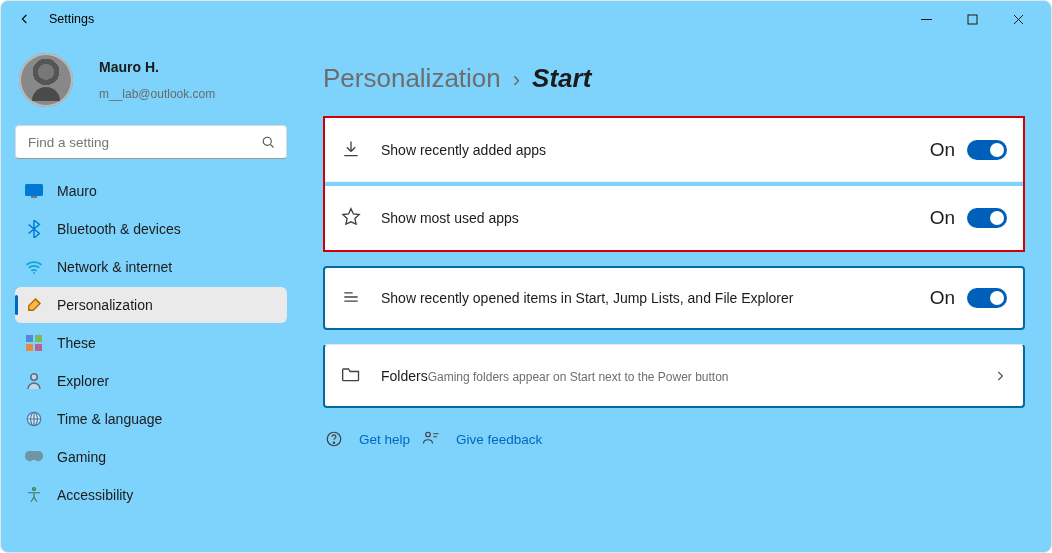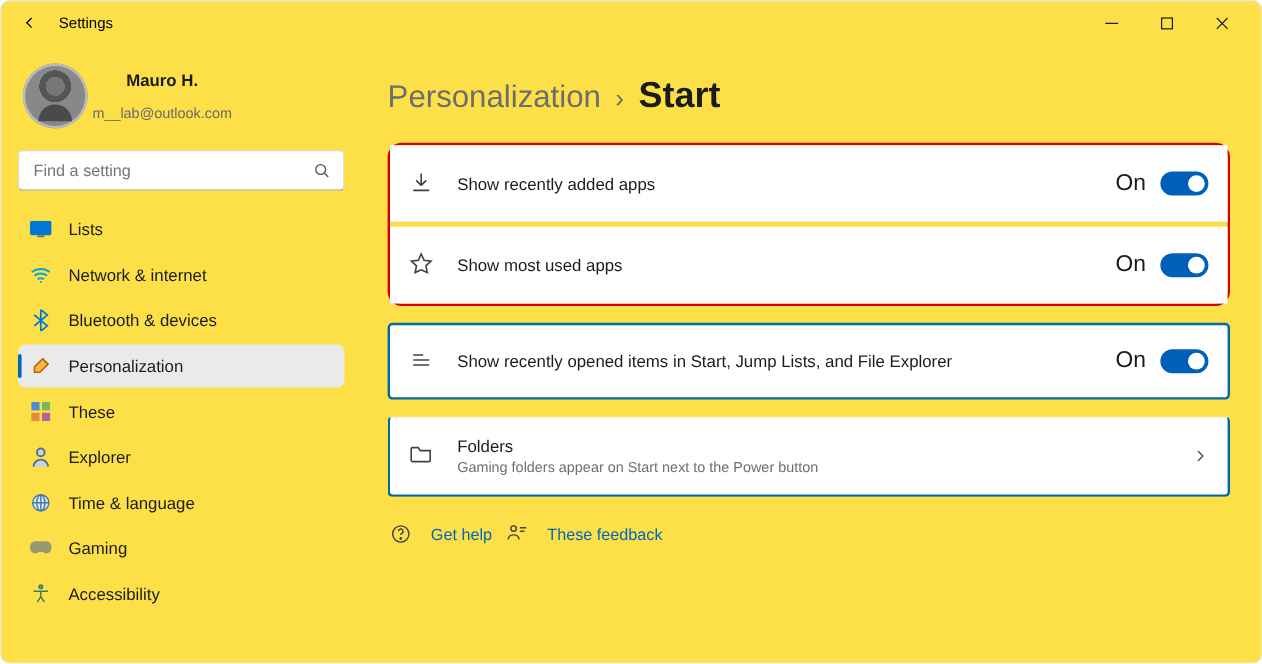--- a/index.html
+++ b/index.html
@@ -1,63 +1,63 @@
 <!DOCTYPE html>
 <html><head>
 <meta charset="utf-8">
 <style>
   * { box-sizing: border-box; }
   html, body { margin:0; padding:0; font-family: "Segoe UI", Tahoma, sans-serif; background:#fff; color:#1b1b1b; }
-  .window { width:1052px; height:553px; border:1px solid #e5e5e5; border-radius:8px; background:#fde047; display:flex; flex-direction:column; overflow:hidden; position:relative; }
+  .window { width:1052px; height:553px; border:1px solid #e5e5e5; border-radius:8px; background:#7dd3fc; display:flex; flex-direction:column; overflow:hidden; position:relative; }
 
   
   .titlebar { height:36px; display:flex; align-items:center; padding:0 10px; }
   .titlebar .back { width:28px; display:flex; align-items:center; justify-content:center; color:#000;}
   .titlebar .app { font-size:12.5px; margin-left:10px; color:#000;}
   .titlebar .sys { margin-left:auto; display:flex; }
   .titlebar .sys .btn { width:46px; height:32px; display:flex; align-items:center; justify-content:center; color:#000;}
   .titlebar .sys svg { stroke:#1b1b1b; }
 
   .body { flex:1; display:flex; }
 
   
   .sidebar { width:300px; padding:10px 14px 0 14px; display:flex; flex-direction:column; }
-  .profile { display:flex; gap:4px; align-items:center; margin-top:6px; margin-bottom:18px; padding-left:4px;text-align:center;}
+  .profile { display:flex; gap:26px; align-items:center; margin-top:6px; margin-bottom:18px; padding-left:4px;}
   .avatar { width:54px; height:54px; border-radius:50%; background:radial-gradient(circle at 50% 35%, #777 0 18%, #555 18% 30%, #888 30% 100%); box-shadow:inset 0 0 0 2px #bbb; position:relative;}
   .avatar::after { content:""; position:absolute; bottom:6px; left:50%; transform:translateX(-50%); width:28px; height:14px; background:#4a4a4a; border-radius:14px 14px 0 0;}
   .profile .name { font-size:14px; font-weight:600; }
   .profile .email { font-size:12px; color:#6a6a6a; margin-top:12px;}
 
   .search { display:flex; align-items:center; background:#fff; border:1px solid #d9d9d9; border-bottom:1.5px solid #9a9a9a; border-radius:4px; height:34px; padding:0 10px;gap:39px;}
   .search input { flex:1; border:none; outline:none; font-size:13.5px; background:transparent; color:#333;}
   .search .icon { color:#555; }
 
   .nav { margin-top:14px; display:flex; flex-direction:column; gap:2px;}
   .nav-item { display:flex; align-items:center; gap:14px; height:36px; border-radius:6px; padding:0 10px; font-size:14px; cursor:pointer; position:relative;}
   .nav-item.active { background:#eaeaea; }
   .nav-item.active::before { content:""; position:absolute; left:0; top:8px; bottom:8px; width:3px; border-radius:2px; background:#0067c0; }
   .nav-ico { width:18px; height:18px; display:flex; align-items:center; justify-content:center; }
 
   
   .main { flex:1; padding:26px 26px 0 22px; overflow:auto;}
   .breadcrumb { display:flex; align-items:baseline; gap:12px; margin-bottom:22px;}
   .breadcrumb .parent { font-size:26px; color:#6d6d6d; font-weight:500;}
   .breadcrumb .sep { font-size:22px; color:#6d6d6d; }
-  .breadcrumb .current { font-size:30px; font-weight:600; color:#1b1b1b;}
-
-  .redbox { border:2.5px solid #d40000; border-radius:12px; margin-bottom:14px;}
+  .breadcrumb .current { font-size:26px; font-weight:600; color:#1b1b1b;font-style:italic;}
+
+  .redbox { border:2.5px solid #d40000; border-radius:0; margin-bottom:14px;}
   .card { background:#fff; border:2px solid #0369a1; border-radius:4px; display:flex; align-items:center; padding:16px 16px; gap:18px; min-height:64px;}
   .card + .card { border-top:1px solid #e6e6e6;}
   .redbox .card { border:none; border-radius:0; }
   .redbox .card:first-child { border-bottom:1px solid #ecf2f6; margin-bottom:4px;}
 
   .card .lead-ico { width:22px; height:22px; color:#414141; flex-shrink:0;}
   .card .title { font-size:14px; color:#1b1b1b;}
   .card .sub { font-size:12px; color:#6e6e6e; margin-top:2px;}
-  .card .body-txt { display:flex; flex-direction:column;}
+  .card .body-txt { display:flex; flex-direction:row;}
   .card .trail { margin-left:auto; display:flex; align-items:center; gap:12px;}
   .card .state { font-size:19px; }
 
   .toggle { width:40px; height:20px; border-radius:10px; background:#005fb8; position:relative; }
   .toggle::after { content:""; position:absolute; right:3px; top:3px; width:14px; height:14px; background:#fff; border-radius:50%;}
 
   .card.single { margin-bottom:14px; }
 
   .chev { color:#4b4b4b; }
 
@@ -121,40 +121,40 @@
       </div>
 
       <div class="nav">
         <div class="nav-item">
           <span class="nav-ico">
             <svg width="18" height="14" viewBox="0 0 18 14">
                 <rect x="0" y="0" width="18" height="12" rx="1.5" fill="#0078d4"></rect>
                 <rect x="6" y="12" width="6" height="2" fill="#777"></rect>
               </svg>
           </span>
-          <span>Lists</span>
+          <span>Mauro</span>
+        </div>
+        <div class="nav-item">
+          <span class="nav-ico">
+            <svg width="14" height="18" viewBox="0 0 14 20" fill="#0078d4">
+                <path d="M7 0v20l6-5-6-5 6-5-6-5zM1 5l6 5-6 5" stroke="#0078d4" stroke-width="1.6" fill="none"></path>
+              </svg>
+          </span>
+          <span>Bluetooth &amp; devices</span>
         </div>
         <div class="nav-item">
           <span class="nav-ico">
             <svg width="18" height="14" viewBox="0 0 24 18" fill="none" stroke="#0aa5d9" stroke-width="2.2">
                 <path d="M2 6a16 16 0 0 1 20 0"></path>
                 <path d="M5 10a11 11 0 0 1 14 0"></path>
                 <path d="M8.5 14a6 6 0 0 1 7 0"></path>
                 <circle cx="12" cy="17" r="1.2" fill="#0aa5d9" stroke="none"></circle>
               </svg>
           </span>
           <span>Network &amp; internet</span>
-        </div>
-        <div class="nav-item">
-          <span class="nav-ico">
-            <svg width="14" height="18" viewBox="0 0 14 20" fill="#0078d4">
-                <path d="M7 0v20l6-5-6-5 6-5-6-5zM1 5l6 5-6 5" stroke="#0078d4" stroke-width="1.6" fill="none"></path>
-              </svg>
-          </span>
-          <span>Bluetooth &amp; devices</span>
         </div>
         <div class="nav-item active">
           <span class="nav-ico">
             <svg width="18" height="18" viewBox="0 0 24 24" fill="none" stroke="#b36a00" stroke-width="1.8">
                 <path d="M14 4l6 6-9 9H5v-6z" fill="#ffb54a"></path>
                 <path d="M14 4l6 6"></path>
               </svg>
           </span>
           <span>Personalization</span>
         </div>
@@ -288,20 +288,20 @@
           <a>Get help</a>
         </div>
         <div class="link">
           <span class="ico">
             <svg width="18" height="18" viewBox="0 0 24 24" fill="none" stroke="currentColor" stroke-width="1.6">
                 <circle cx="8" cy="6" r="3"></circle>
                 <path d="M2 18c0-3 2.7-5 6-5s6 2 6 5"></path>
                 <path d="M15 5h7M15 9h5"></path>
               </svg>
           </span>
-          <a>These feedback</a>
+          <a>Give feedback</a>
         </div>
       </div>
 
     </div>
 
   </div>
 </div>
 
 </body></html>

